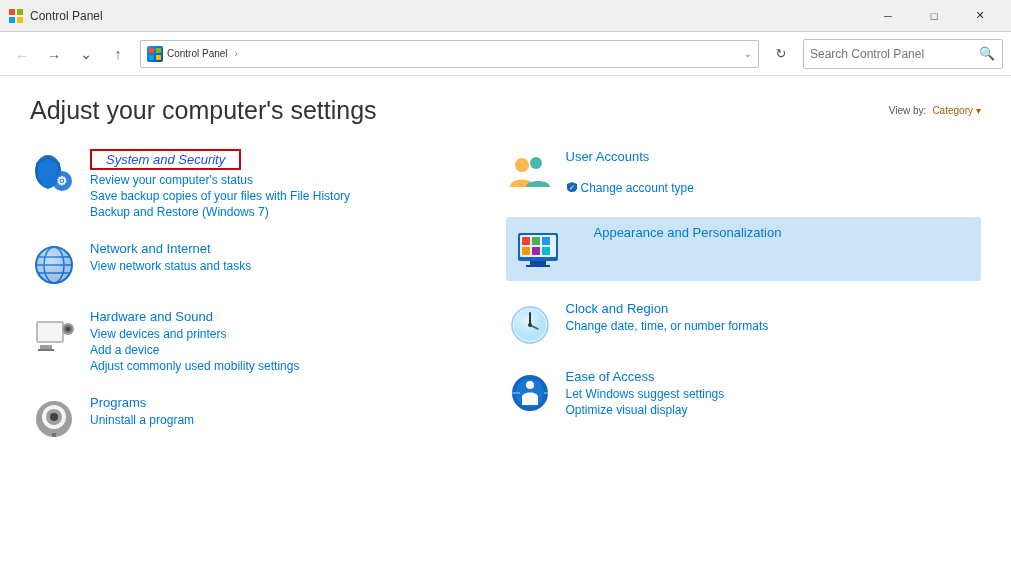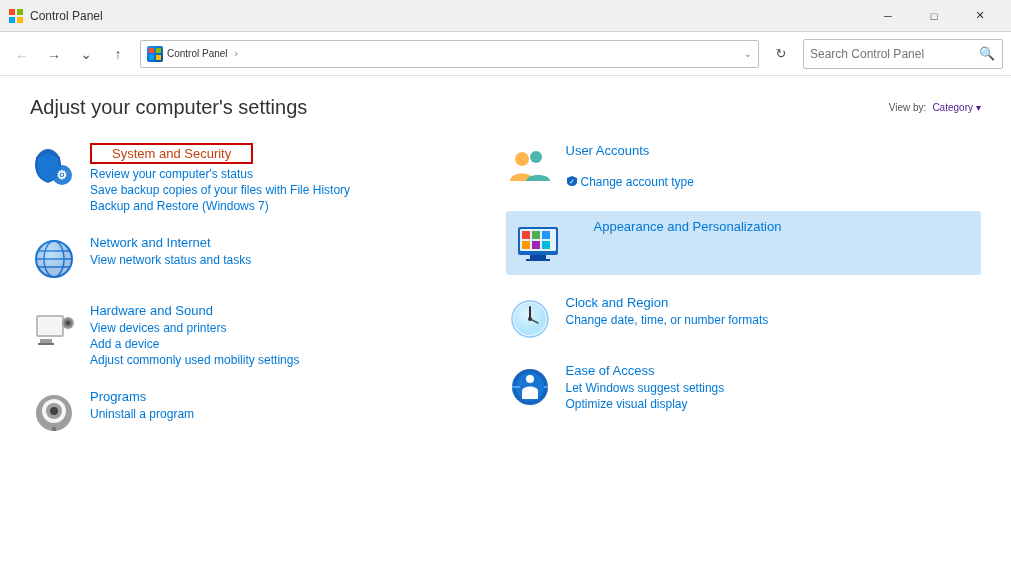--- a/index.html
+++ b/index.html
@@ -153,34 +153,34 @@
       background: #fff;
       overflow-y: auto;
     }
     .page-header {
       display: flex;
       justify-content: space-between;
       align-items: center;
       margin-bottom: 24px;
     }
     .page-title {
-      font-size: 20px;
+      font-size: 25px;
       font-weight: 300;
       color: #333;
     }
     .view-by {
       display: flex;
       align-items: center;
       gap: 6px;
       font-size: 10px;
       color: #555;
     }
     .view-by-label { color: #555; }
     .view-by-value {
-      color: #4c1d95;
+      color: #a16207;
       cursor: pointer;
       display: flex;
       align-items: flex-start;
       gap: 3px;
     }
 
     
     .categories-grid {
       display: grid;
       grid-template-columns: 1fr 1fr;
@@ -310,21 +310,21 @@
         <div class="cat-icon">
           <svg width="48" height="48" viewBox="0 0 48 48">
             <ellipse cx="18" cy="22" rx="13" ry="16" fill="#1e6bb8"></ellipse>
             <path d="M18 8 L30 14 L30 26 C30 33 24 38 18 40 C12 38 6 33 6 26 L6 14 Z" fill="#1565c0"></path>
             <path d="M18 10 L28 15 L28 26 C28 32 23 37 18 39 C13 37 8 32 8 26 L8 15 Z" fill="#1976d2"></path>
             <circle cx="32" cy="32" r="10" fill="#1976d2" opacity="0.9"></circle>
             <text x="32" y="36" text-anchor="middle" fill="white" font-size="12" font-weight="bold">⚙</text>
           </svg>
         </div>
         <div class="cat-text">
-          <span class="cat-title highlighted" style="color:#c2410c;border:2px solid #cc0000;padding:1px 20px;display:inline-block;">System and Security</span>
+          <span class="cat-title highlighted" style="color:#1d4ed8;border:2px solid #cc0000;padding:1px 14px;display:inline-block;font-style:italic;">System and Security</span>
           <span class="cat-link">Review your computer's status</span>
           <span class="cat-link">Save backup copies of your files with File History</span>
           <span class="cat-link">Backup and Restore (Windows 7)</span>
         </div>
       </div>
 
       <div class="category-item">
         <div class="cat-icon">
           <svg width="48" height="48" viewBox="0 0 48 48">
             <circle cx="24" cy="24" r="18" fill="none" stroke="#1976d2" stroke-width="2"></circle>

